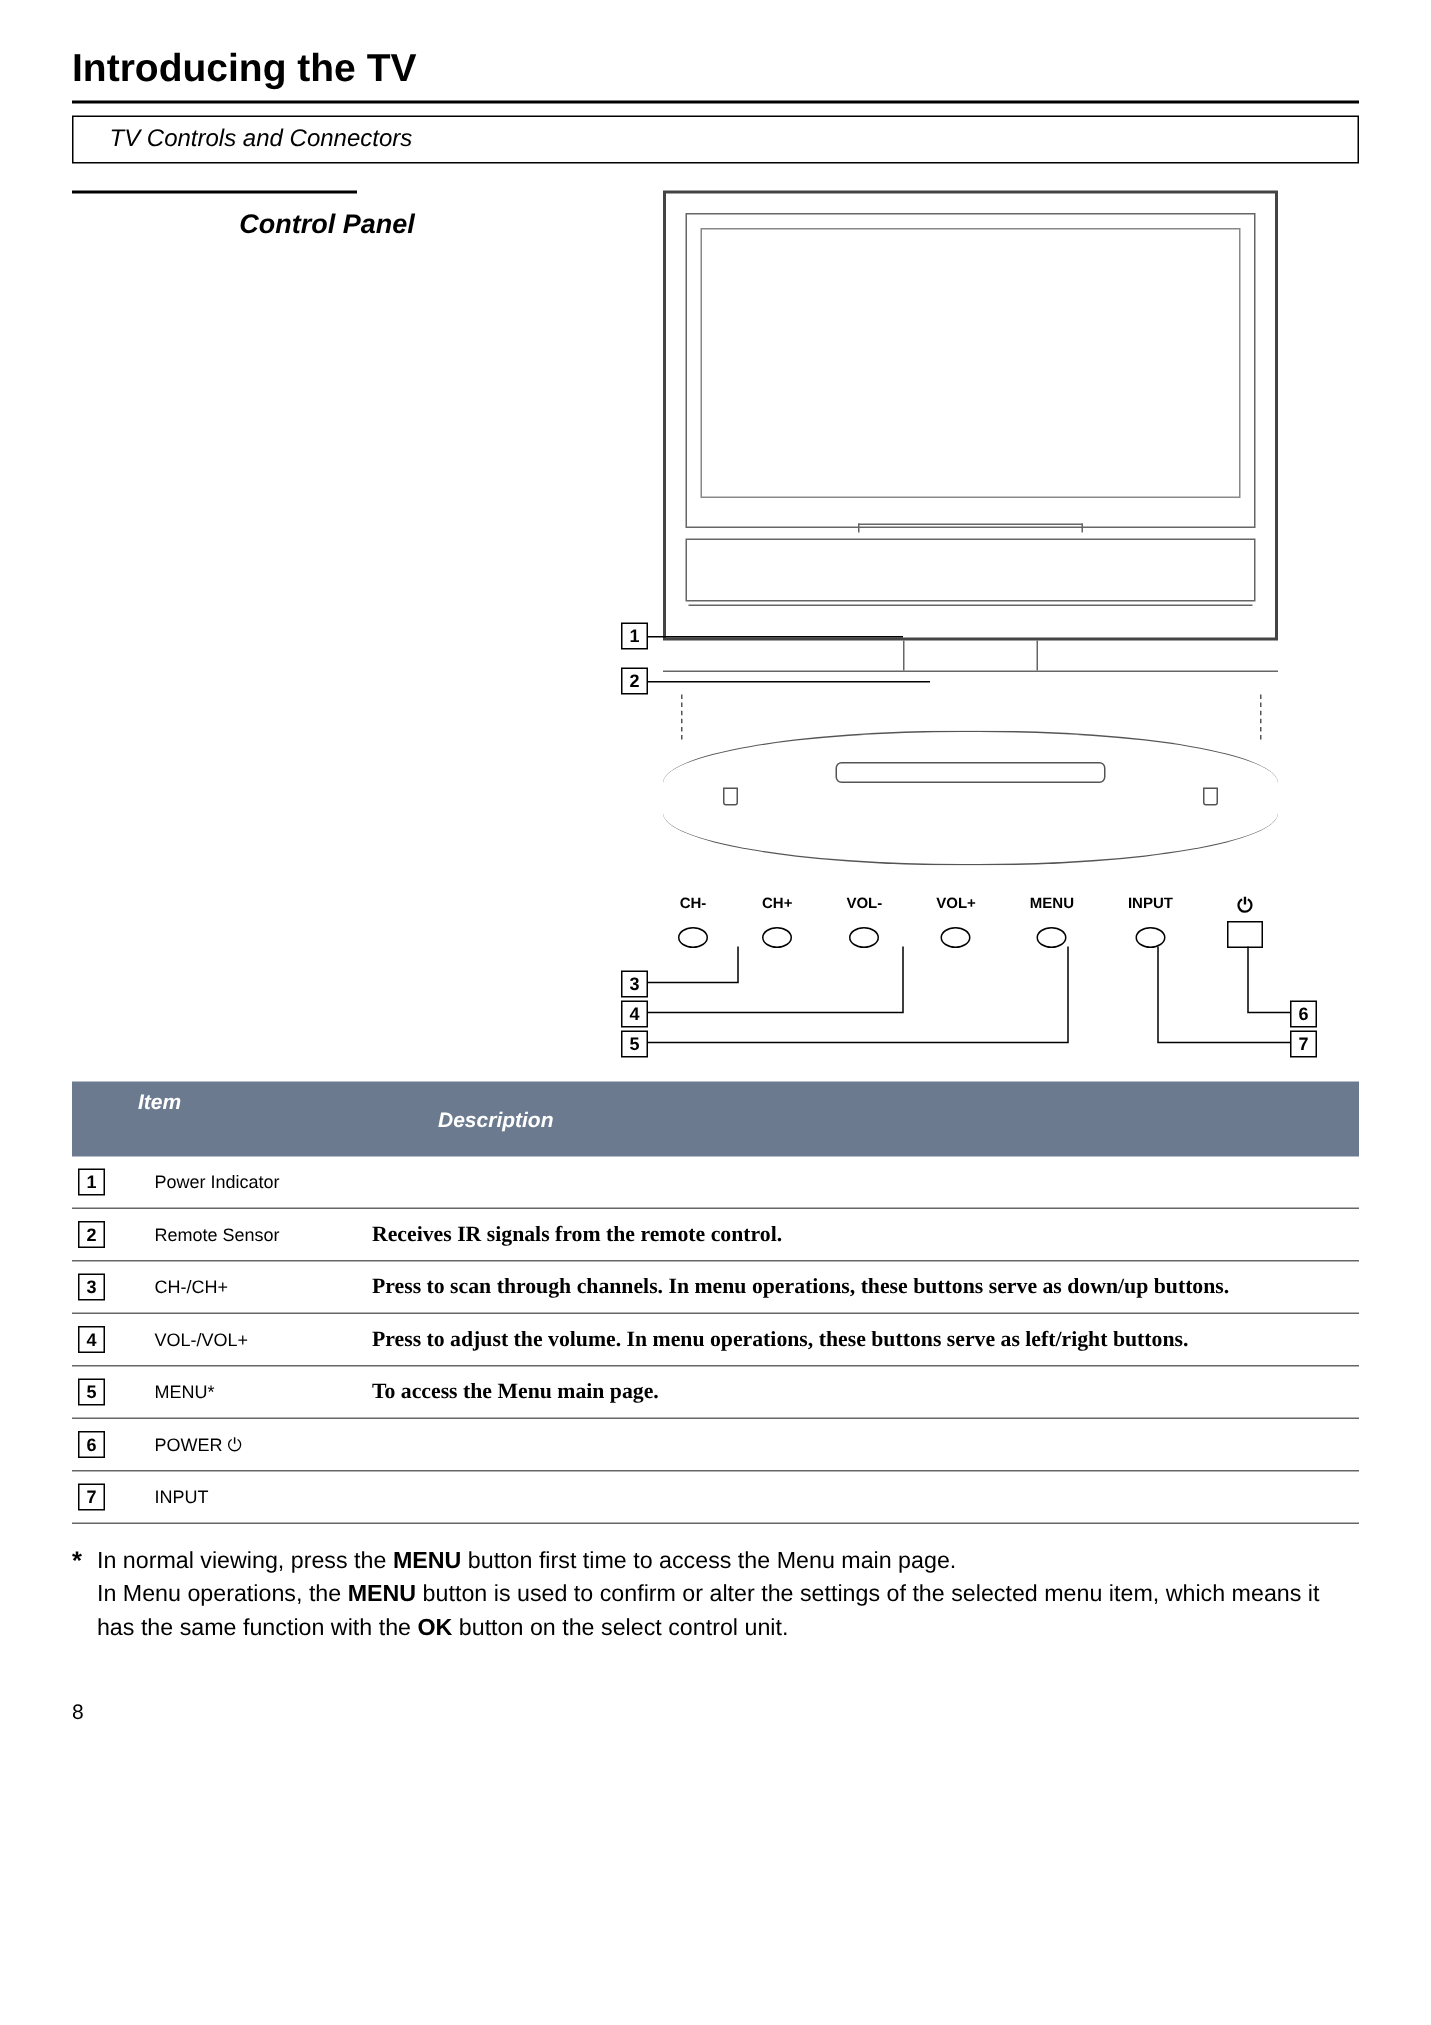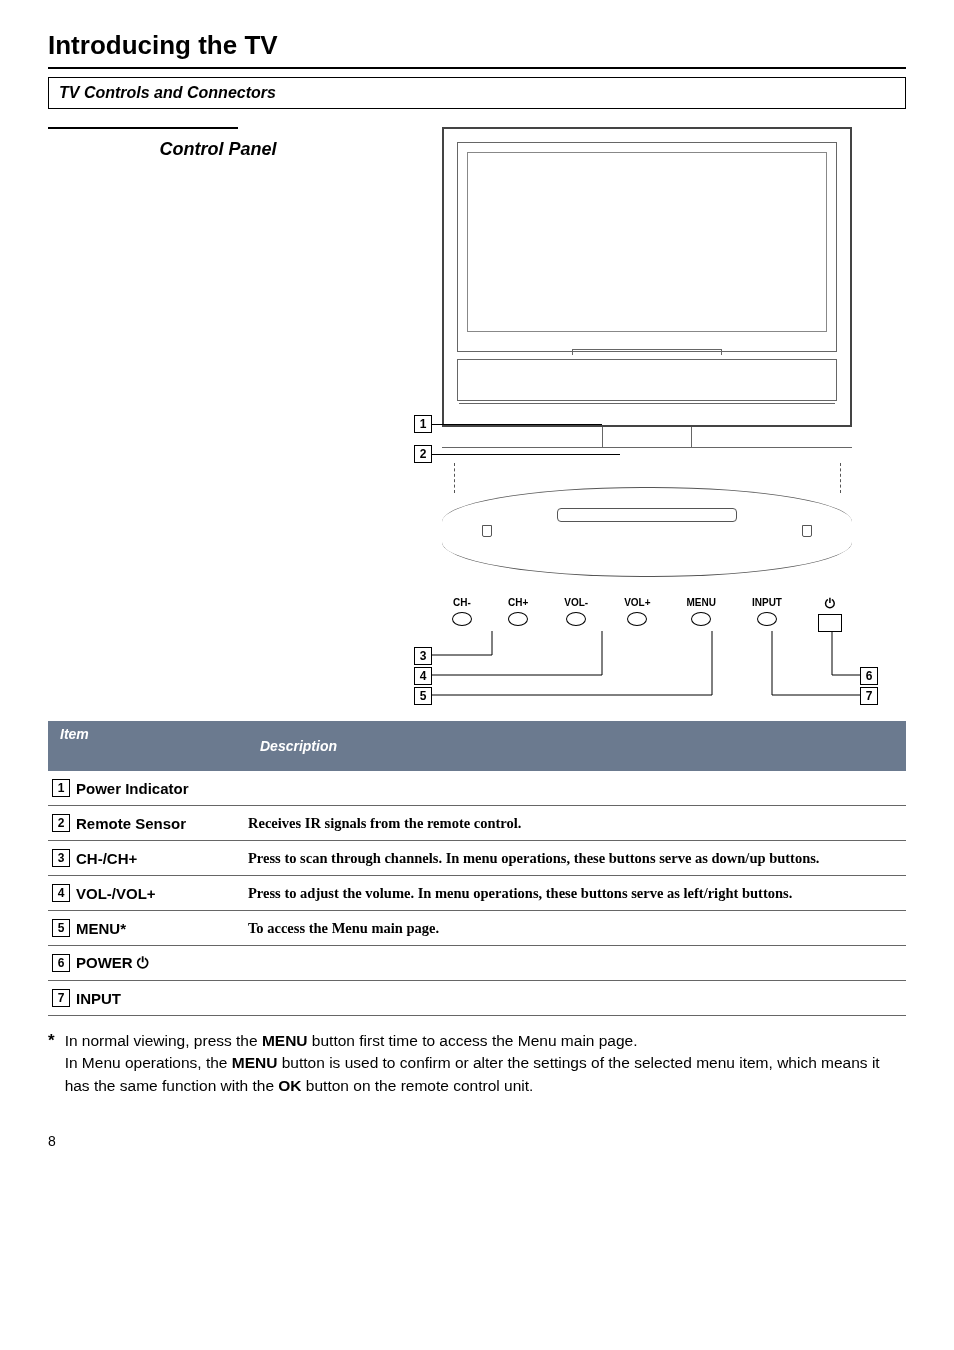--- a/index.html
+++ b/index.html
@@ -19,23 +19,23 @@
     margin: 0 0 6px 0;
     font-weight: bold;
   }
   .hr-thick {
     border: none;
     border-top: 2.5px solid #000;
     margin: 0 0 8px 0;
   }
   .section-box {
     border: 1px solid #000;
-    padding: 6px 10px;
+    padding: 6px 24px;
     font-style: italic;
-    font-weight: bold;
+    font-weight: normal;
     font-size: 16px;
     margin-bottom: 18px;
   }
   .two-col {
     display: flex;
     align-items: flex-start;
     gap: 24px;
   }
   .left-col {
     flex: 0 0 340px;
@@ -175,20 +175,21 @@
     justify-content: space-between;
     padding: 0 10px;
   }
   .btn-col {
     display: flex;
     flex-direction: column;
     align-items: center;
     gap: 4px;
     font-size: 10px;
     font-weight: bold;
+    justify-content: space-between;
   }
   .btn-circle {
     width: 20px; height: 14px;
     border: 1.5px solid #000;
     border-radius: 50%;
     background: #fff;
   }
   .btn-rect {
     width: 24px; height: 18px;
     border: 1.5px solid #000;
@@ -214,20 +215,21 @@
     display: flex;
     background: #6b7a8f;
     color: #fff;
     font-style: italic;
     font-weight: bold;
     font-size: 14px;
   }
   .th-item {
     flex: 0 0 200px;
     padding: 5px 12px;
+    margin-left: 32px;
   }
   .th-desc {
     flex: 1;
     padding: 17px 12px;
   }
   .trow {
     display: flex;
     align-items: center;
     border-bottom: 1px solid #666;
     padding: 8px 0;
@@ -237,22 +239,23 @@
     flex: 0 0 200px;
     display: flex;
     align-items: center;
     gap: 6px;
     padding-left: 4px;
   }
   .td-item .nbox {
     flex-shrink: 0;
   }
   .td-item-label {
-    font-weight: bold;
-    font-size: 15px;
+    font-weight: normal;
+    font-size: 12px;
+    margin-left: 27px;
   }
   .td-desc {
     flex: 1;
     font-family: "Times New Roman", serif;
     font-size: 14.5px;
     font-weight: bold;
   }
 
   .footnote {
     display: flex;
@@ -429,18 +432,18 @@
         <span class="nbox">7</span>
         <span class="td-item-label">INPUT</span>
       </div>
     </div>
   </div>
 
   <div class="footnote">
     <span class="star">*</span>
     <div>
       <span>In normal viewing, press the </span><b>MENU</b><span> button first time to access the Menu main page.</span><br>
-      <span>In Menu operations, the </span><b>MENU</b><span> button is used to confirm or alter the settings of the selected menu item, which means it has the same function with the </span><b>OK</b><span> button on the remote control unit.</span>
+      <span>In Menu operations, the </span><b>MENU</b><span> button is used to confirm or alter the settings of the selected menu item, which means it has the same function with the </span><b>OK</b><span> button on the select control unit.</span>
     </div>
   </div>
 
   <div class="pagenum">8</div>
 </div>
 
 </body></html>

